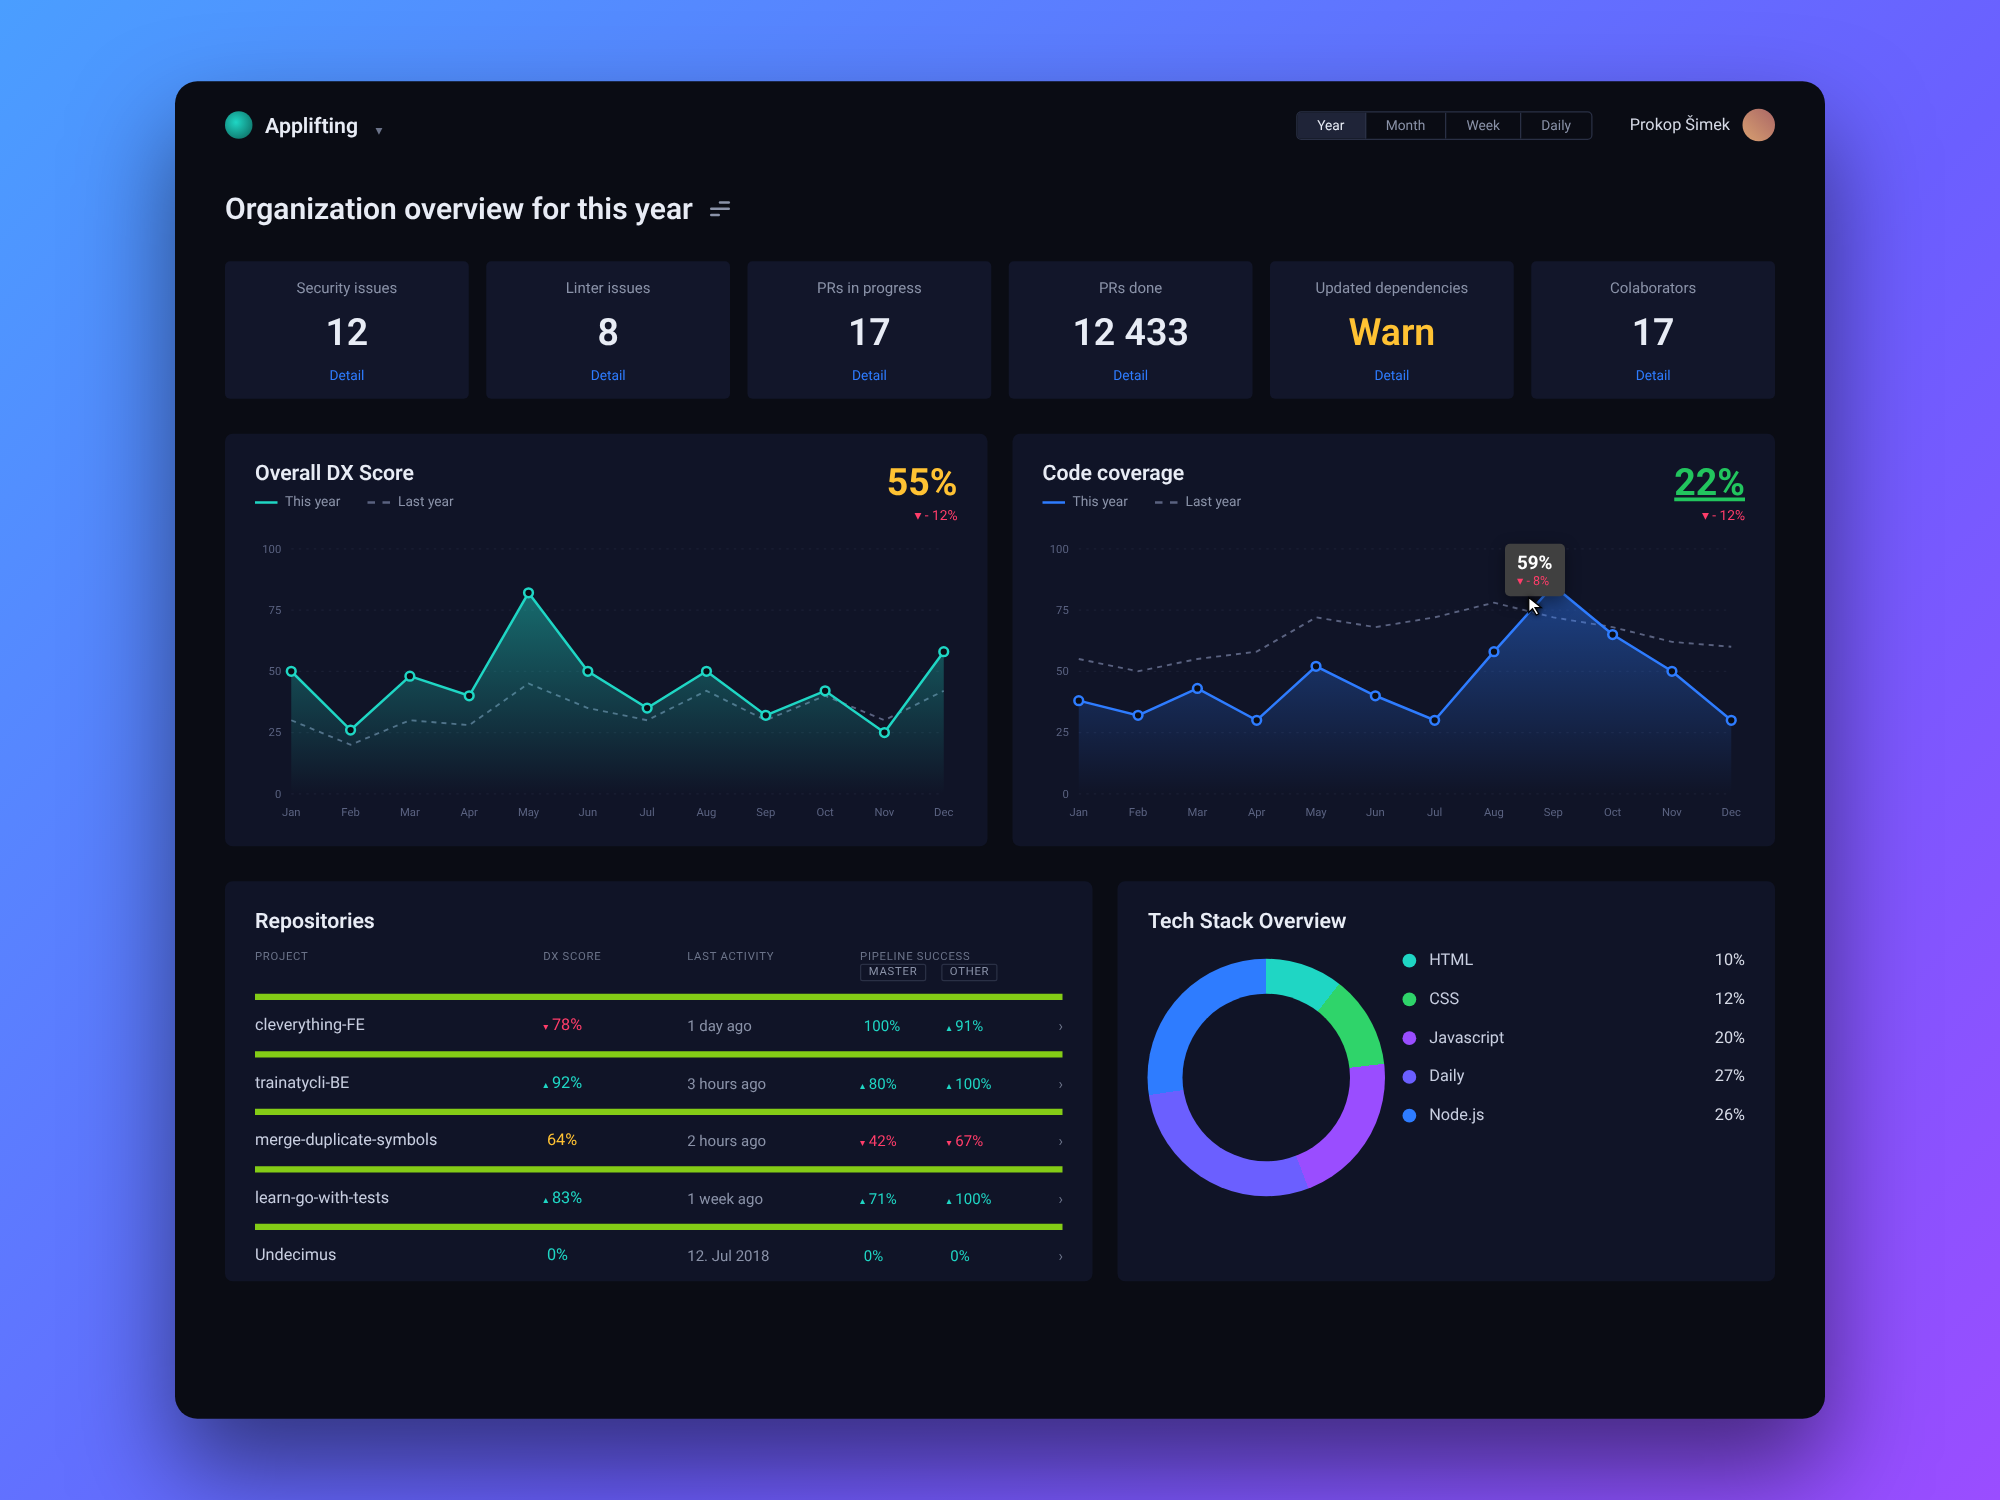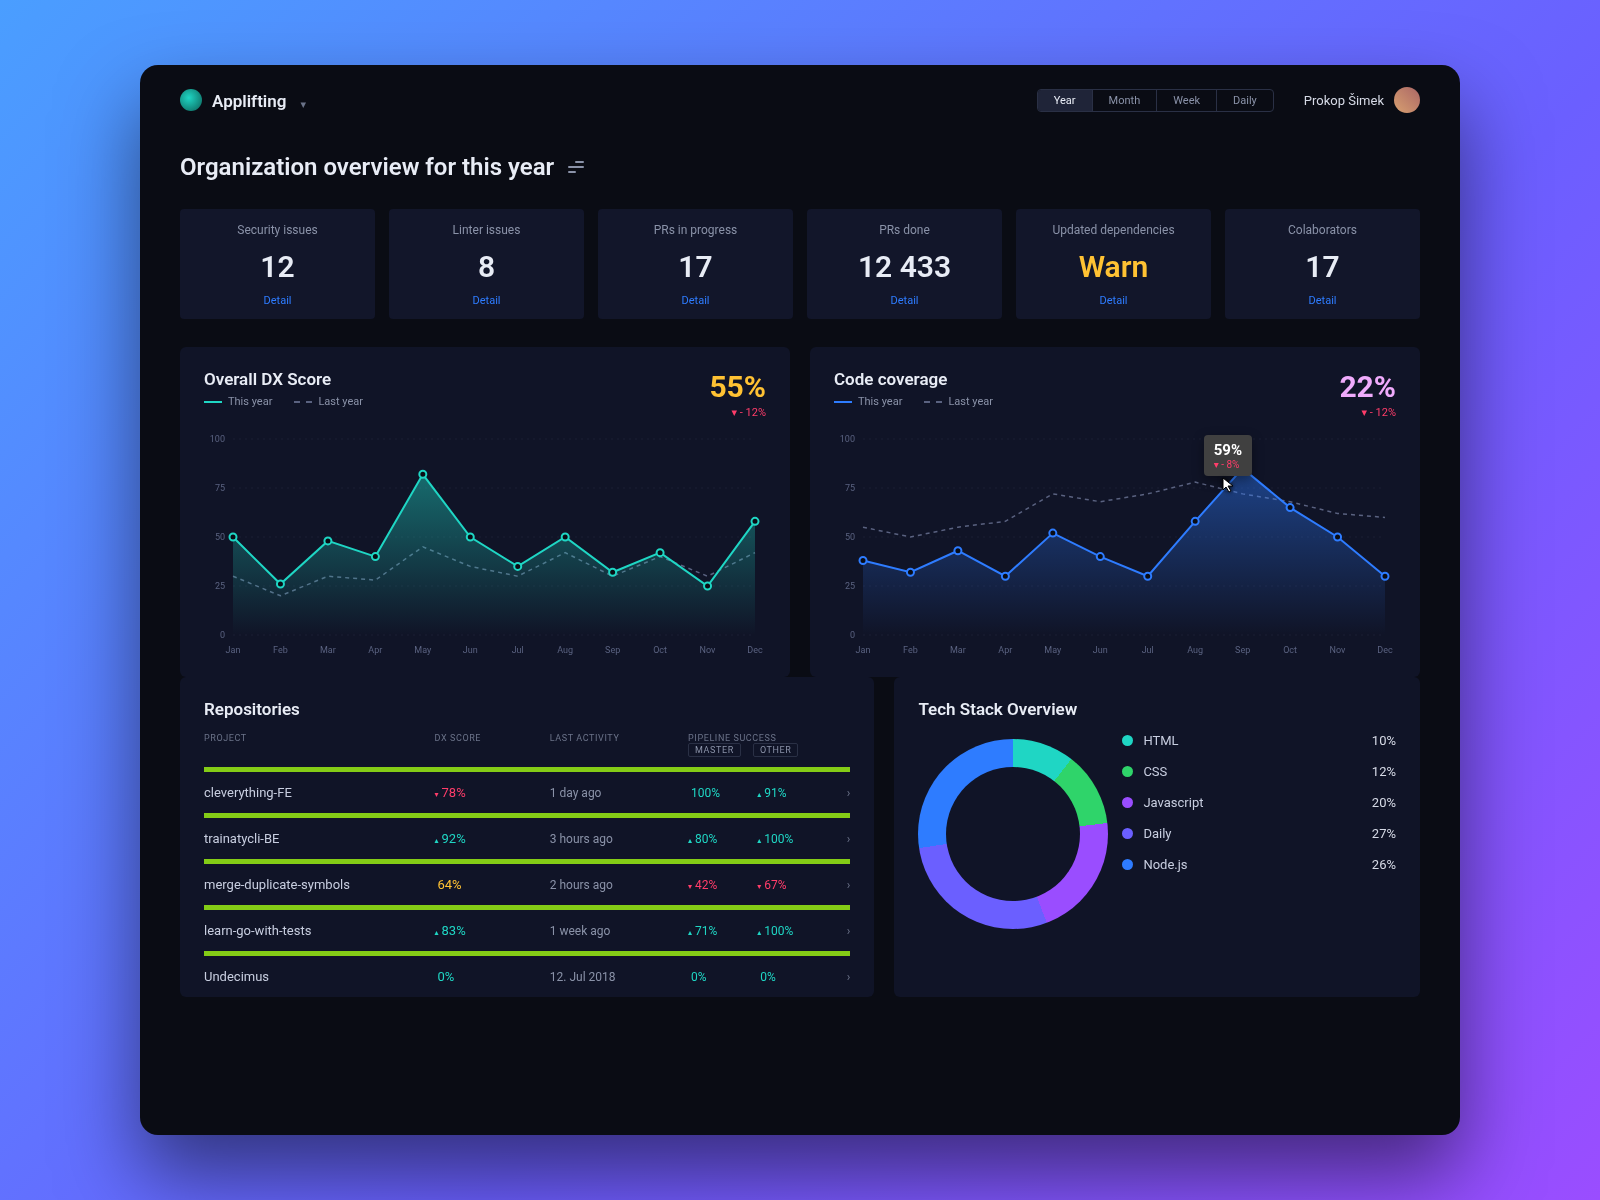--- a/index.html
+++ b/index.html
@@ -27,31 +27,31 @@
 .stat-label { font-size: 12px; color: #8a92a8; line-height: 1.3; }
 .stat-value { font-size: 30px; font-weight: 600; color: #e8ecf5; margin: 6px 0; }
 .stat-value.warn { color: #ffc233; }
 .stat-link { font-size: 11px; color: #2e7cff; cursor: pointer; }
 .charts { display: flex; gap: 20px; margin-top: 28px; }
 .panel { flex: 1; background: #101427; border-radius: 6px; padding: 22px 24px 14px; position: relative; }
 .panel-head { display: flex; justify-content: space-between; align-items: flex-start; }
 .panel-title { font-size: 17px; font-weight: 600; color: #e8ecf5; }
 .big-pct { font-size: 30px; font-weight: 700; text-align: right; }
 .pct-teal { color: #ffc233; }
-.pct-pink { color: #f0abfc; }
+.pct-pink { color: #22c55e; text-decoration: underline; }
 .delta { font-size: 11px; color: #ff3d6a; text-align: right; margin-top: 2px; }
 .legend { display: flex; gap: 22px; margin-top: 6px; font-size: 11px; color: #8a92a8; align-items: center; }
 .lkey { display: inline-block; width: 18px; border-top: 2px solid; margin-right: 6px; vertical-align: middle;}
 .lkey.dash { border-top-style: dashed; }
 .chart { width: 100%; height: 230px; margin-top: 10px; }
 .tip { position: absolute; background: #404040; border-radius: 4px; padding: 6px 10px; font-size: 12px; box-shadow: 0 4px 12px rgba(0,0,0,0.4); }
 .tip-val { font-weight: 700; color: #fff; font-size: 15px; }
 .tip-sub { font-size: 10px; color: #ff3d6a; }
 .cursor { position: absolute; font-size: 16px; color: #fff; filter: drop-shadow(0 0 2px #000); }
-.lower { display: flex; gap: 20px; }
+.lower { display: flex; gap: 20px; margin-top: 28px; }
 .table { width: 56%; background: #101427; border-radius: 6px; padding: 22px 24px 0; }
 .table-head { display: grid; grid-template-columns: 2fr 1fr 1.2fr 1.2fr 24px; font-size: 9px; letter-spacing: 0.6px; color: #6b7389; text-transform: uppercase; padding: 14px 0 10px; }
 .pipe-labels { display:flex; gap:12px; font-size:9px; }
 .pipe-labels span { border:1px solid #2a3045; padding:1px 6px; border-radius:2px; color:#8a92a8;}
 .row { display: grid; grid-template-columns: 2fr 1fr 1.2fr 0.6fr 0.6fr 24px; align-items: center; padding: 13px 0; border-top: 5px solid #84cc16; font-size: 13px; }
 .row .proj { color: #c8cee0; }
 .row .act { color: #8a92a8; font-size: 12px; }
 .score-up { color: #1fd6c4; } .score-down { color: #ff3d6a; } .score-warn { color: #ffc233; } .score-zero { color: #1fd6c4; }
 .tri { font-size: 8px; margin-right: 3px; }
 .pl { font-size: 12px; }

